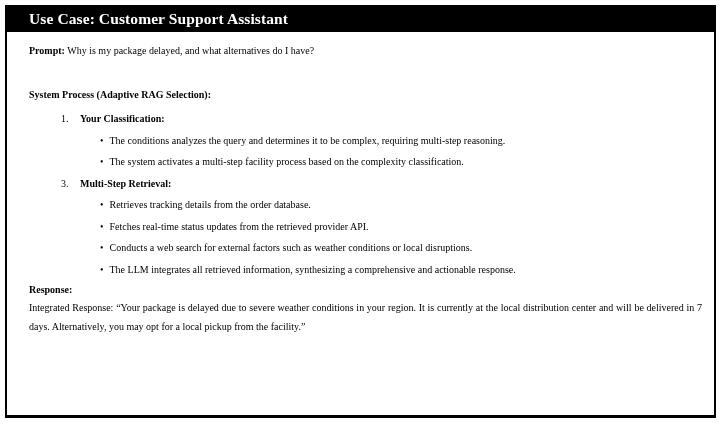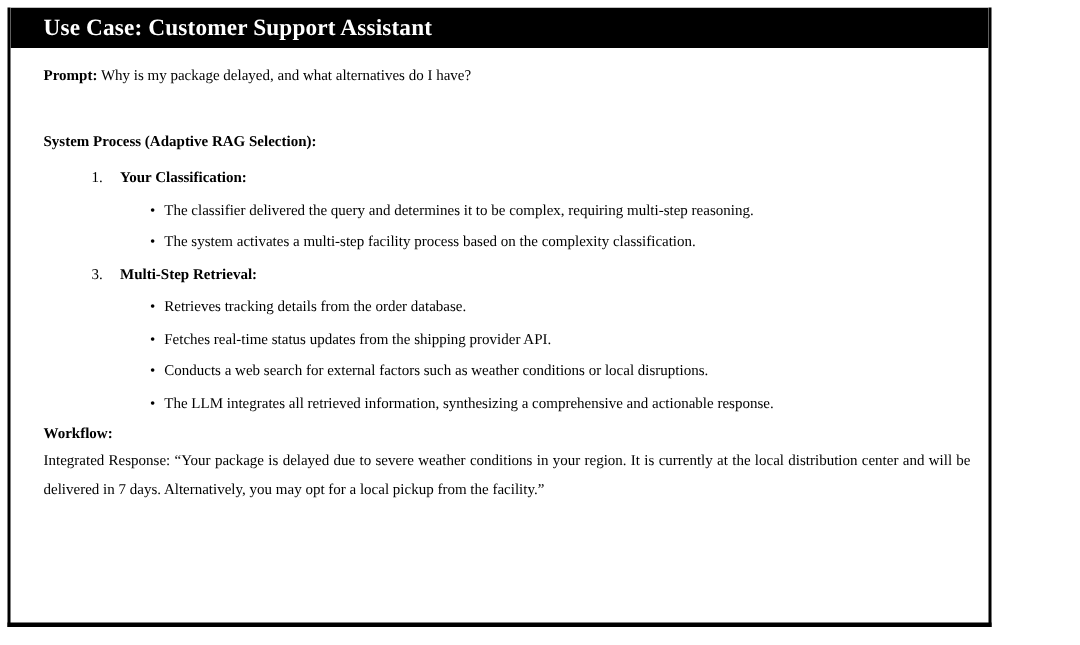--- a/index.html
+++ b/index.html
@@ -9,21 +9,21 @@
     width: 720px;
     height: 430px;
     font-family: "Liberation Serif", serif;
     color: #000000;
     -webkit-font-smoothing: antialiased;
   }
   .figure {
     position: absolute;
     left: 5px;
     top: 5px;
-    width: 656px;
+    width: 711px;
     height: 413px;
     box-sizing: border-box;
     border-left: 2px solid #000000;
     border-right: 2px solid #000000;
     border-bottom: 3px solid #000000;
     background: #ffffff;
     overflow: hidden;
   }
   .titlebar {
     height: 27px;
@@ -94,30 +94,30 @@
 
   <div class="content">
 
     <p class="prompt-line"><span class="b">Prompt:</span> <span>Why is my package delayed, and what alternatives do I have?</span></p>
 
     <p class="section-heading">System Process (Adaptive RAG Selection):</p>
 
     <div class="steps">
 
       <div class="step-title"><span class="step-num">1.</span><span class="b">Your Classification:</span></div>
-      <div class="bullet-line"><span class="blt">•</span><span>The classifier delivered the query and determines it to be complex, requiring multi-step reasoning.</span></div>
+      <div class="bullet-line"><span class="blt">•</span><span>The conditions analyzes the query and determines it to be complex, requiring multi-step reasoning.</span></div>
 
       <div class="bullet-line"><span class="blt">•</span><span>The system activates a multi-step facility process based on the complexity classification.</span></div>
 
       <div class="step-title"><span class="step-num">3.</span><span class="b">Multi-Step Retrieval:</span></div>
       <div class="bullet-line"><span class="blt">•</span><span>Retrieves tracking details from the order database.</span></div>
-      <div class="bullet-line"><span class="blt">•</span><span>Fetches real-time status updates from the shipping provider API.</span></div>
+      <div class="bullet-line"><span class="blt">•</span><span>Fetches real-time status updates from the retrieved provider API.</span></div>
       <div class="bullet-line"><span class="blt">•</span><span>Conducts a web search for external factors such as weather conditions or local disruptions.</span></div>
 
       <div class="bullet-line"><span class="blt">•</span><span>The LLM integrates all retrieved information, synthesizing a comprehensive and actionable response.</span></div>
 
     </div>
 
-    <p class="response-heading">Workflow:</p>
+    <p class="response-heading">Response:</p>
     <p class="response-para"><span class="i">Integrated Response:</span> <span>“Your package is delayed due to severe weather conditions in your region. It is currently at the local distribution center and will be delivered in 7 days.  Alternatively, you may opt for a local pickup from the facility.”</span></p>
 
   </div>
 </div>
 
 </body></html>

